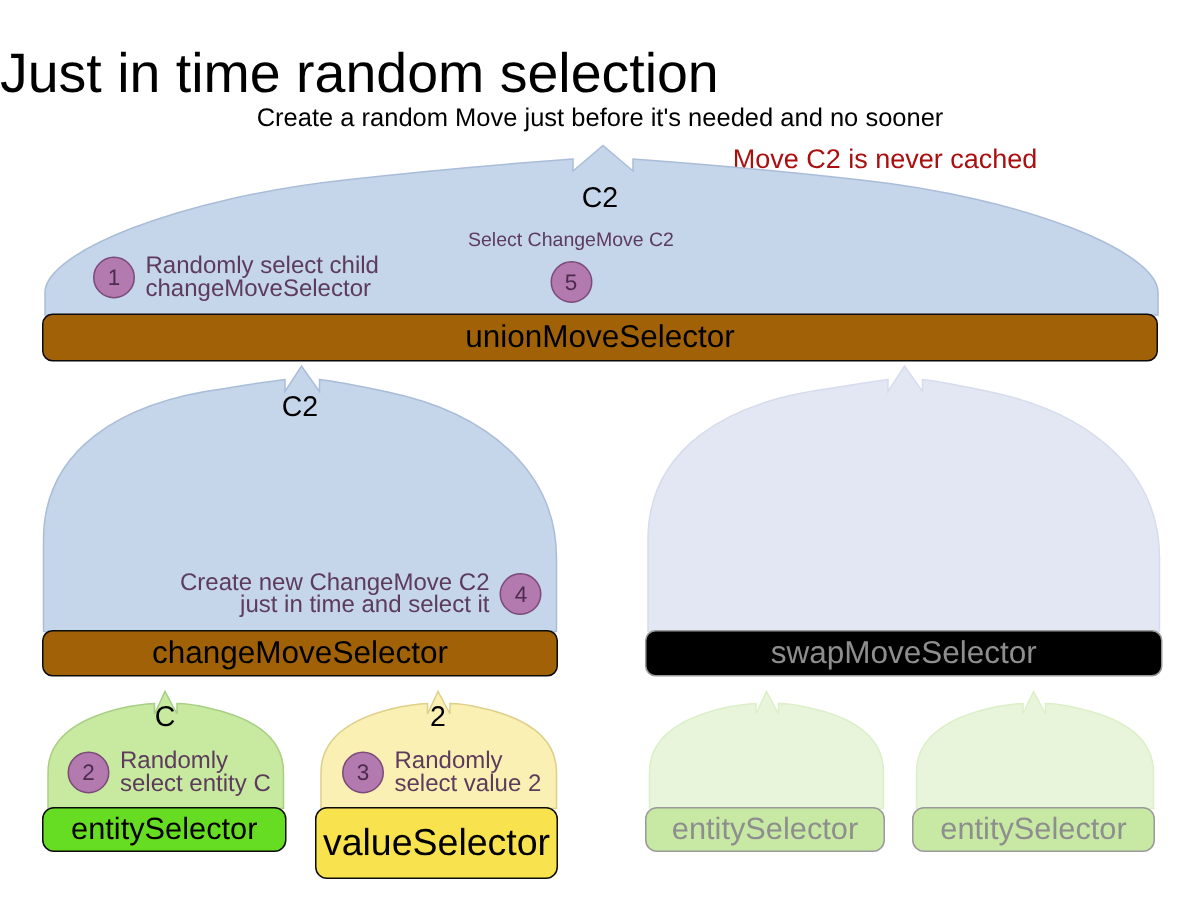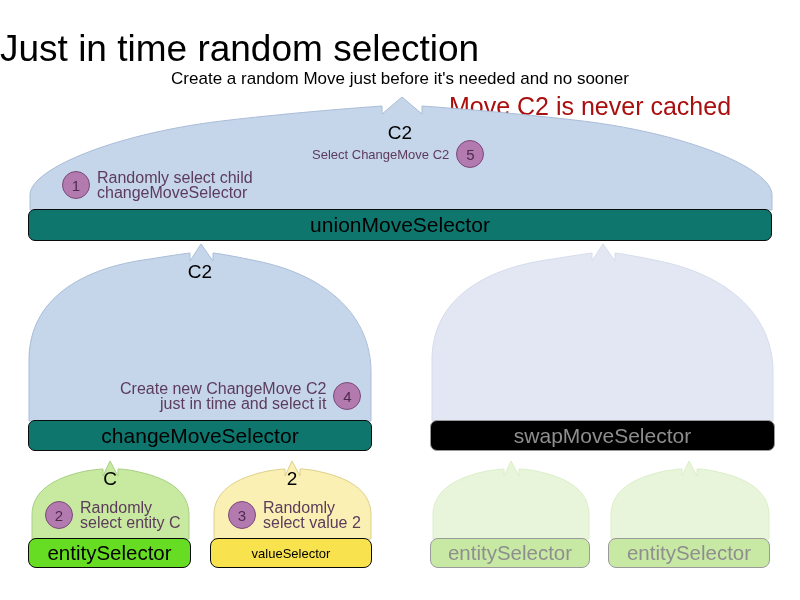--- a/index.html
+++ b/index.html
@@ -38,21 +38,21 @@
     line-height: 18px;
     color: #000;
     white-space: nowrap;
   }
   #never-cached {
     position: absolute;
     left: 400px;
     top: 94px;
     width: 380px;
     text-align: center;
-    font-size: 25px;
+    font-size: 18px;
     line-height: 24px;
     color: #aa0f0f;
     white-space: nowrap;
   }
 
   
   #arrow-layer {
     position: absolute;
     left: 0;
     top: 0;
@@ -66,21 +66,21 @@
     position: absolute;
     box-sizing: border-box;
     border-radius: 7px;
     display: flex;
     align-items: center;
     justify-content: center;
     white-space: nowrap;
   }
   .bar-main {
     border: 1.6px solid #0b0b0b;
-    background: #0f766e;
+    background: #a16207;
     color: #000;
   }
   .bar-faded {
     border: 1.4px solid #9a9a9a;
     background: #000000;
     color: #8e8e8e;
   }
   .leaf {
     position: absolute;
     box-sizing: border-box;
@@ -112,21 +112,21 @@
   }
   #change-bar {
     left: 28px; top: 420px; width: 344px; height: 31px;
     font-size: 21px;
   }
   #swap-bar {
     left: 430px; top: 420px; width: 345px; height: 31px;
     font-size: 21px;
   }
   #entity-leaf-1 { left: 28px;  top: 538px; width: 163px; height: 30px; font-size: 20.5px; }
-  #value-leaf    { left: 210px; top: 538px; width: 162px; height: 30px; font-size: 13px; }
+  #value-leaf    { left: 210px; top: 538px; width: 162px; height: 48px; font-size: 25px; }
   #entity-leaf-2 { left: 430px; top: 538px; width: 160px; height: 30px; font-size: 20.5px; }
   #entity-leaf-3 { left: 608px; top: 538px; width: 162px; height: 30px; font-size: 20.5px; }
 
   
   .flow-label {
     position: absolute;
     font-size: 19px;
     line-height: 26px;
     color: #000;
     text-align: center;
@@ -162,21 +162,21 @@
   .step-text {
     font-size: 16px;
     line-height: 15px;
     color: #5c3b5c;
     white-space: pre-line;
   }
 
   #step1 { left: 62px;  top: 170px; }
   #step1 .step-text { text-align: left; }
 
-  #step5 { left: 312px; top: 140px; flex-direction: row; }
+  #step5 { left: 312px; top: 152px; flex-direction: column; }
   #step5 .step-text { text-align: right; font-size: 13px; }
   #step5 .badge { order: 2; }
 
   #step4 { left: 120px; top: 381px; }
   #step4 .step-text { text-align: right; }
   #step4 .badge { order: 2; }
 
   #step2 { left: 45px;  top: 500px; }
   #step2 .step-text { text-align: left; }
 

